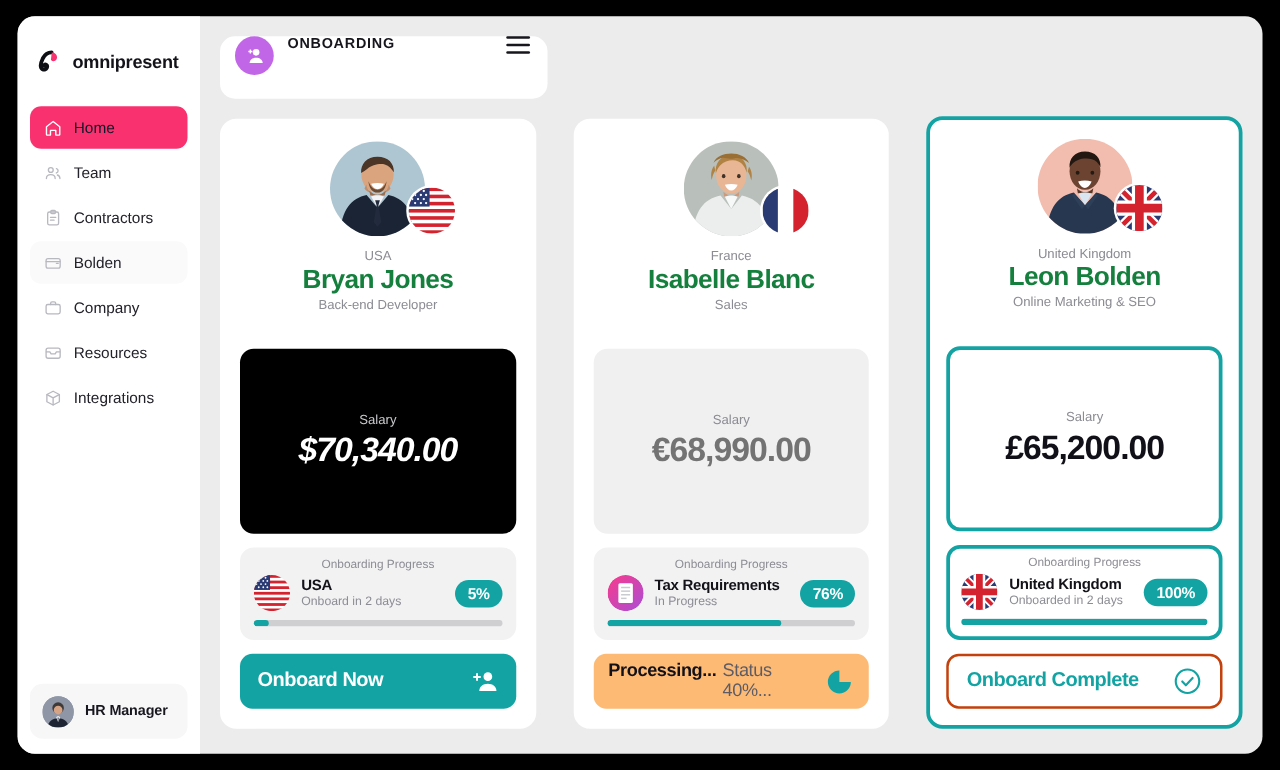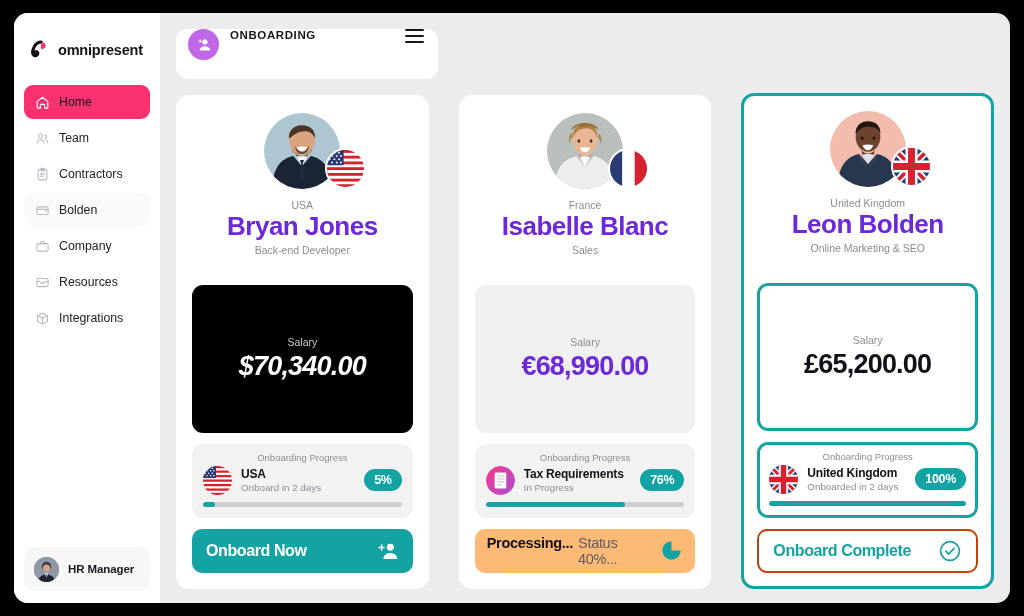--- a/index.html
+++ b/index.html
@@ -181,24 +181,24 @@
     overflow: hidden;
     position: absolute;
     left: calc(50% + 25px);
     bottom: 2px;
     box-shadow: 0 0 0 2px #ffffff;
   }
 
   .country { text-align: center; font-size: 10.5px; color: #8b8b93; margin-top: 4px; }
   .person-name {
     text-align: center;
-    font-size: 26px;
+    font-size: 21px;
     font-weight: 700;
     letter-spacing: -0.5px;
-    color: #6d28d9;
+    color: #15803d;
     margin-top: 1px;
     line-height: 1.15;
   }
   .person-role { text-align: center; font-size: 10.5px; color: #8b8b93; margin-top: 2px; }
 
   .salary-box {
     margin-top: 29px;
     height: 148px;
     border-radius: 11px;
     display: flex;
@@ -208,21 +208,21 @@
     gap: 3px;
   }
   .salary-box.dark { background: #000000; }
   .salary-box.light { background: #f0f0f1; }
   .salary-box.outline { background: #ffffff; border: 3px solid #14a3a3; }
   .salary-label { font-size: 10.5px; }
   .salary-value { font-size: 27px; font-weight: 700; letter-spacing: -0.8px; }
   .salary-box.dark .salary-label { color: #c9c9cd; }
   .salary-box.dark .salary-value { color: #ffffff; font-style: italic; }
   .salary-box.light .salary-label { color: #8b8b93; }
-  .salary-box.light .salary-value { color: #6d28d9; }
+  .salary-box.light .salary-value { color: #737373; }
   .salary-box.outline .salary-label { color: #8b8b93; }
   .salary-box.outline .salary-value { color: #111018; }
 
   
   .progress-panel {
     margin-top: 11px;
     border-radius: 11px;
     background: #f2f2f3;
     padding: 8px 11px 11px 11px;
   }

